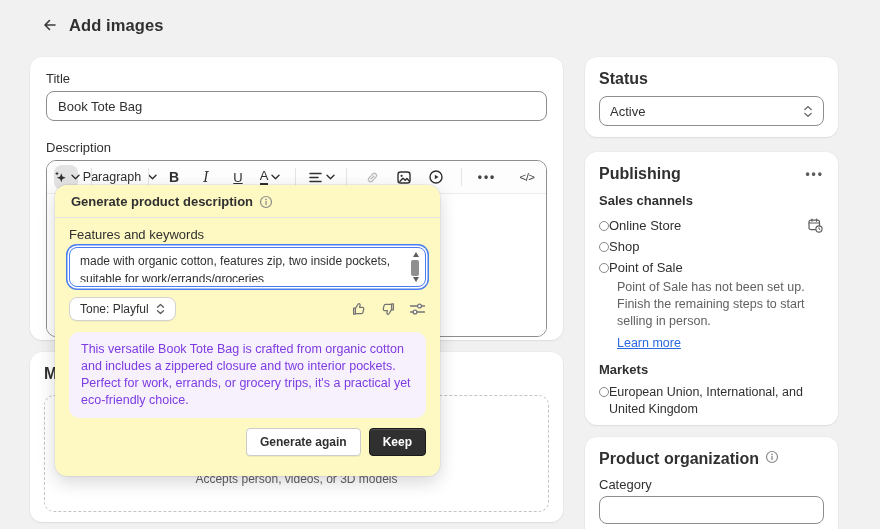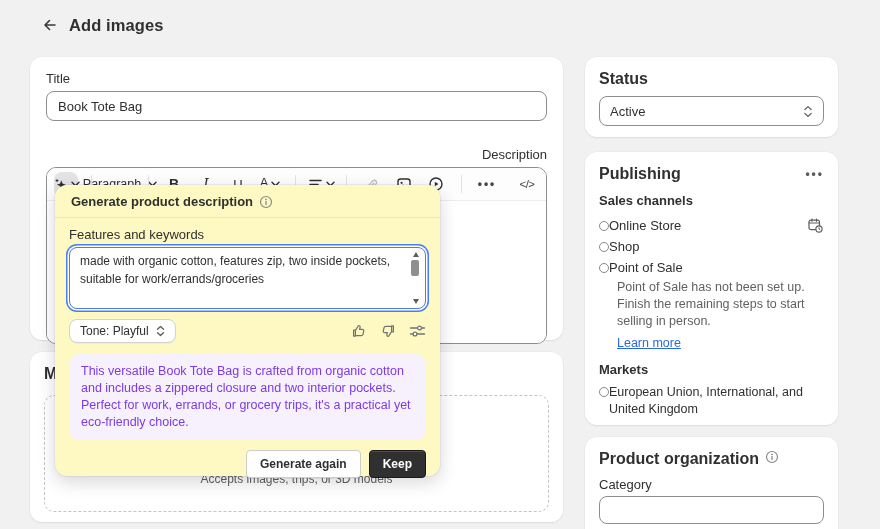--- a/index.html
+++ b/index.html
@@ -12,21 +12,21 @@
   body{position:relative;overflow:hidden;background:var(--page-bg);color:var(--txt);}
   .card{position:absolute;background:#fff;border-radius:12px;box-shadow:0 1px 2px rgba(0,0,0,.07),0 0 0 .5px rgba(0,0,0,.04);}
   
   .hdr{position:absolute;left:38px;top:14px;display:flex;align-items:center;gap:9px;}
   .hdr .back{width:22px;height:22px;display:flex;align-items:center;justify-content:center;border-radius:6px;cursor:pointer;}
   .hdr h1{font-size:16.5px;font-weight:700;letter-spacing:.1px;}
   
   #card-main{left:30px;top:57px;width:533px;height:283px;padding:14px 16px;}
   .lbl{font-size:13px;color:var(--txt);margin-bottom:5px;}
   .tinput{width:100%;height:30px;border:1px solid var(--inbrd);border-radius:8px;padding:0 11px;font-size:13px;color:var(--txt);background:#fff;outline:none;}
-  .desc-lbl{margin-top:26px;text-align:right;}
+  .desc-lbl{margin-top:19px;}
   .editor{margin-top:5px;height:177px;border:1px solid var(--inbrd);border-radius:10px;overflow:hidden;background:#fff;}
   .toolbar{height:33px;display:flex;align-items:center;padding:0 7px;gap:8px;border-bottom:1px solid #ececec;background:#fdfdfd;}
   .tb{display:inline-flex;align-items:center;justify-content:center;gap:3px;height:25px;min-width:24px;padding:0 4px;border-radius:8px;font-size:13px;color:var(--txt);cursor:pointer;}
   .tb.active{background:#e3e3e3;}
   .tsep{width:1px;height:18px;background:var(--hair);margin:0 5px;flex:0 0 1px;}
   .tb.bold{font-weight:700;font-size:14px;}
   .tb.italic{font-style:italic;font-family:"DejaVu Serif","Liberation Serif",serif;font-size:14px;}
   .tb.underl{text-decoration:underline;}
   .acolor{line-height:12px;border-bottom:2px solid #303030;padding-bottom:1px;font-size:13px;}
   .tb.dis{color:#b8b8b8;}
@@ -38,21 +38,21 @@
   .card-h{font-size:16px;font-weight:700;}
   .dropzone{position:absolute;left:14px;right:14px;top:43px;bottom:10px;border:1.5px dashed #c4c4c4;border-radius:10px;}
   .drop-hint{position:absolute;left:0;right:0;top:76px;text-align:center;font-size:12px;color:var(--txt2);}
   
   #popup{position:absolute;left:55px;top:185px;width:385px;height:291px;background:#fef9c3;border-radius:12px;z-index:6;
          box-shadow:0 6px 18px rgba(0,0,0,.16),0 0 0 1px rgba(0,0,0,.05);}
   .pop-hd{display:flex;align-items:center;gap:6px;padding:9px 16px 8px;border-bottom:1px solid var(--hair);}
   .pop-hd b{font-size:13px;font-weight:700;}
   .pop-bd{padding:9px 14px 12px;}
   .feat-lbl{font-size:13px;margin-bottom:5px;}
-  .kw-box{position:relative;border:1px solid var(--focus-blue);border-radius:8px;height:62px;
+  .kw-box{position:relative;border:1px solid var(--focus-blue);border-radius:8px;height:40px;
           box-shadow:0 0 0 1.5px #fff,0 0 0 3px var(--focus-blue);background:#fff;}
   .kw-text{position:absolute;left:10px;right:22px;top:4px;bottom:4px;font-size:12px;line-height:18px;color:var(--txt);overflow:hidden;}
   .kw-scroll{position:absolute;right:3px;top:3px;bottom:3px;width:12px;}
   .tri-up{position:absolute;top:1px;left:2.5px;width:0;height:0;border-left:3.5px solid transparent;border-right:3.5px solid transparent;border-bottom:5px solid #5c5c5c;}
   .tri-dn{position:absolute;bottom:1px;left:2.5px;width:0;height:0;border-left:3.5px solid transparent;border-right:3.5px solid transparent;border-top:5px solid #5c5c5c;}
   .kw-thumb{position:absolute;top:9px;left:1px;width:8px;height:16px;background:#8f8f8f;border-radius:2px;}
   .tone-row{margin-top:10px;display:flex;align-items:center;}
   .tone-chip{display:inline-flex;align-items:center;gap:7px;border:1px solid #d2d2d2;border-radius:8px;padding:4px 10px;font-size:12px;color:var(--txt);background:#fff;box-shadow:0 1px 0 rgba(0,0,0,.04);cursor:pointer;}
   .fb-icons{margin-left:auto;display:flex;align-items:center;gap:13px;}
   .fb-icons svg{display:block;cursor:pointer;}
@@ -161,21 +161,21 @@
       <span class="tb-spacer"></span>
       <span class="tb codeb">&lt;/&gt;</span>
     </div>
     <div style="height:143px;background:#fff;"></div>
   </div>
 </div>
 
 <div class="card" id="card-media">
   <div class="card-h">Media</div>
   <div class="dropzone">
-    <div class="drop-hint">Accepts images, trips, or 3D models</div>
+    <div class="drop-hint">Accepts person, videos, or 3D models</div>
   </div>
 </div>
 
 <div id="popup">
   <div class="pop-hd">
     <b>Generate product description</b>
     <svg width="14" height="14" viewBox="0 0 14 14">
       <circle cx="7" cy="7" r="5.5" fill="none" stroke="#8a8a8a" stroke-width="1.2"></circle>
       <path d="M7 6.4v3.2" stroke="#8a8a8a" stroke-width="1.3" stroke-linecap="round"></path>
       <circle cx="7" cy="4.3" r=".85" fill="#8a8a8a"></circle>

